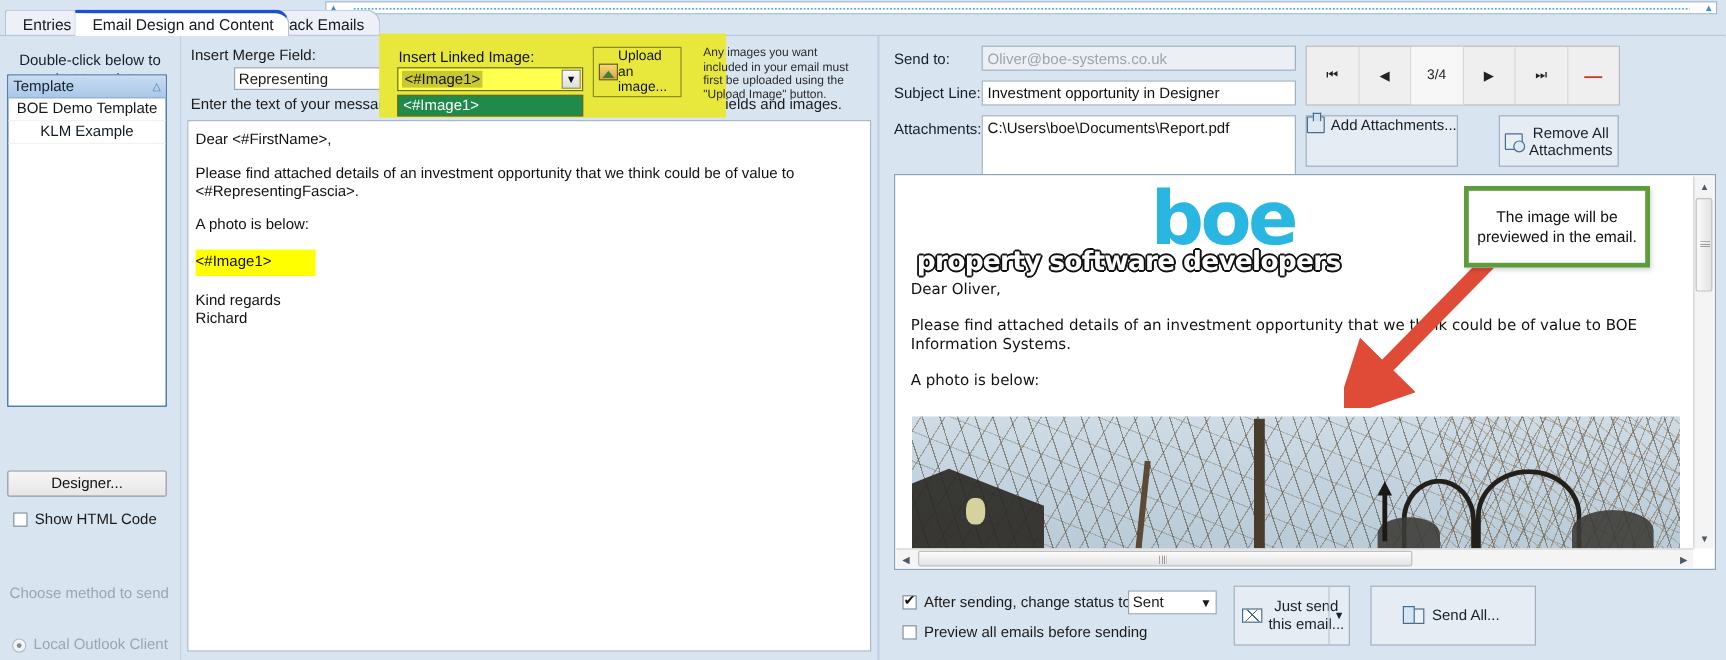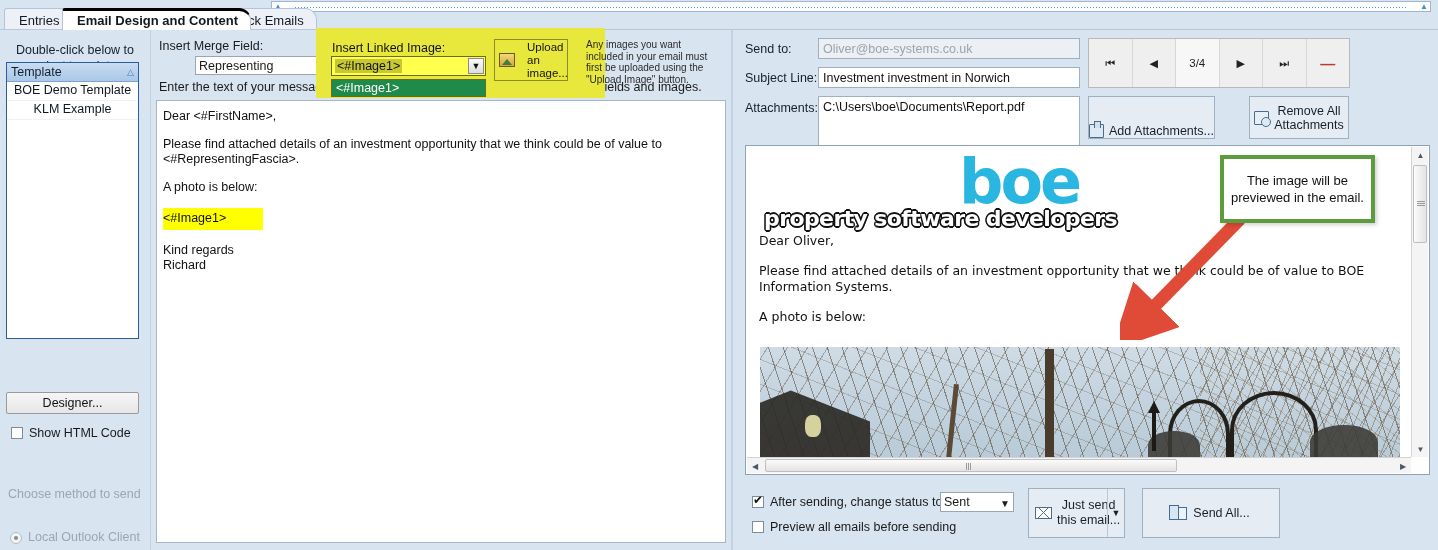--- a/index.html
+++ b/index.html
@@ -38,24 +38,24 @@
     background: #edf1f7;
     border: 1px solid #b4c4d8;
     border-bottom: none;
     border-radius: 3px 12px 0 0;
     color: #14191f;
     white-space: nowrap;
     cursor: default;
   }
   .tab.active {
     background: #ffffff;
-    border-top: 3px solid #000000;
+    border-top: 3px solid #1d4ed8;
     padding-top: 0;
     z-index: 5;
-    font-weight: bold;
+    font-weight: normal;
   }
   #tab-entries { left: 4px; }
   #tab-design { left: 62px; }
   #tab-track  { left: 214px; }
 
   
   #tabline {
     position: absolute; left: 0; top: 29px; width: 1438px; height: 1px;
     background: #b8c8da;
   }
@@ -176,21 +176,21 @@
     text-align: center; font-size: 9px; line-height: 14px; color: #111;
   }
   #linked-dropdown {
     position: absolute; left: 331px; top: 79px; width: 155px; height: 18px;
     background: #1f8a49; border: 1px solid #6b6b1e; z-index: 23;
     color: #ffffff; font-size: 12.5px; line-height: 16px; padding: 0 4px;
   }
   #upload-btn {
     position: absolute; left: 494px; top: 39px; width: 74px; height: 42px;
     background: #e8e83c; border: 1px solid #8c8c2a; z-index: 22;
-    display: flex; align-items: center; gap: 12px; padding: 0 4px;
+    display: flex; align-items: center; gap: 0; padding: 0 4px;
     font-size: 11.5px; line-height: 13px; color: #141414; cursor: pointer;
   }
   .img-icon {
     width: 16px; height: 14px; flex: none;
     background: linear-gradient(#f3d77a,#d8a53c);
     border: 1px solid #6b5a22; position: relative;
   }
   .img-icon::after {
     content: ""; position: absolute; left: 2px; bottom: 1px;
     width: 0; height: 0; border-left: 5px solid transparent;
@@ -231,21 +231,21 @@
     display: flex; align-items: center; justify-content: center;
     font-size: 11px; color: #222; cursor: pointer;
   }
   .navbtn:last-child { border-right: none; }
   .navbtn.cur { background: #f7f7f7; font-size: 11.5px; }
   .navbtn.minus { color: #c0392b; font-size: 15px; font-weight: bold; }
 
   #add-attach-btn {
     position: absolute; left: 1088px; top: 96px; width: 127px; height: 43px;
     background: #e6ecf3; border: 1px solid #9fb0c1;
-    display: flex; align-items: flex-end; justify-content: center; gap: 5px;
+    display: flex; align-items: flex-start; justify-content: center; gap: 5px;
     font-size: 12.5px; color: #16202b; cursor: pointer;
   }
   #remove-attach-btn {
     position: absolute; left: 1249px; top: 96px; width: 100px; height: 43px;
     background: #e6ecf3; border: 1px solid #9fb0c1;
     display: flex; align-items: center; justify-content: center; gap: 5px;
     font-size: 12.5px; color: #16202b; text-align: center; line-height: 14px;
     cursor: pointer;
   }
   .attach-icon {
@@ -526,21 +526,21 @@
   <span>Upload an image...</span>
 </div>
 <div id="upload-help">Any images you want included in your email must first be uploaded using the "Upload Image" button.</div>
 
 <div id="vdiv2"></div>
 
 <div class="form-label" id="lbl-sendto">Send to:</div>
 <div class="form-input" id="inp-sendto">Oliver@boe-systems.co.uk</div>
 
 <div class="form-label" id="lbl-subject">Subject Line:</div>
-<div class="form-input" id="inp-subject">Investment investment in Norwich</div>
+<div class="form-input" id="inp-subject">Investment opportunity in Designer</div>
 
 <div class="form-label" id="lbl-attach">Attachments:</div>
 <div class="form-input" id="inp-attach">C:\Users\boe\Documents\Report.pdf</div>
 
 <div id="navbar">
   <div class="navbtn">⏮</div>
   <div class="navbtn">◀</div>
   <div class="navbtn cur">3/4</div>
   <div class="navbtn">▶</div>
   <div class="navbtn">⏭</div>

